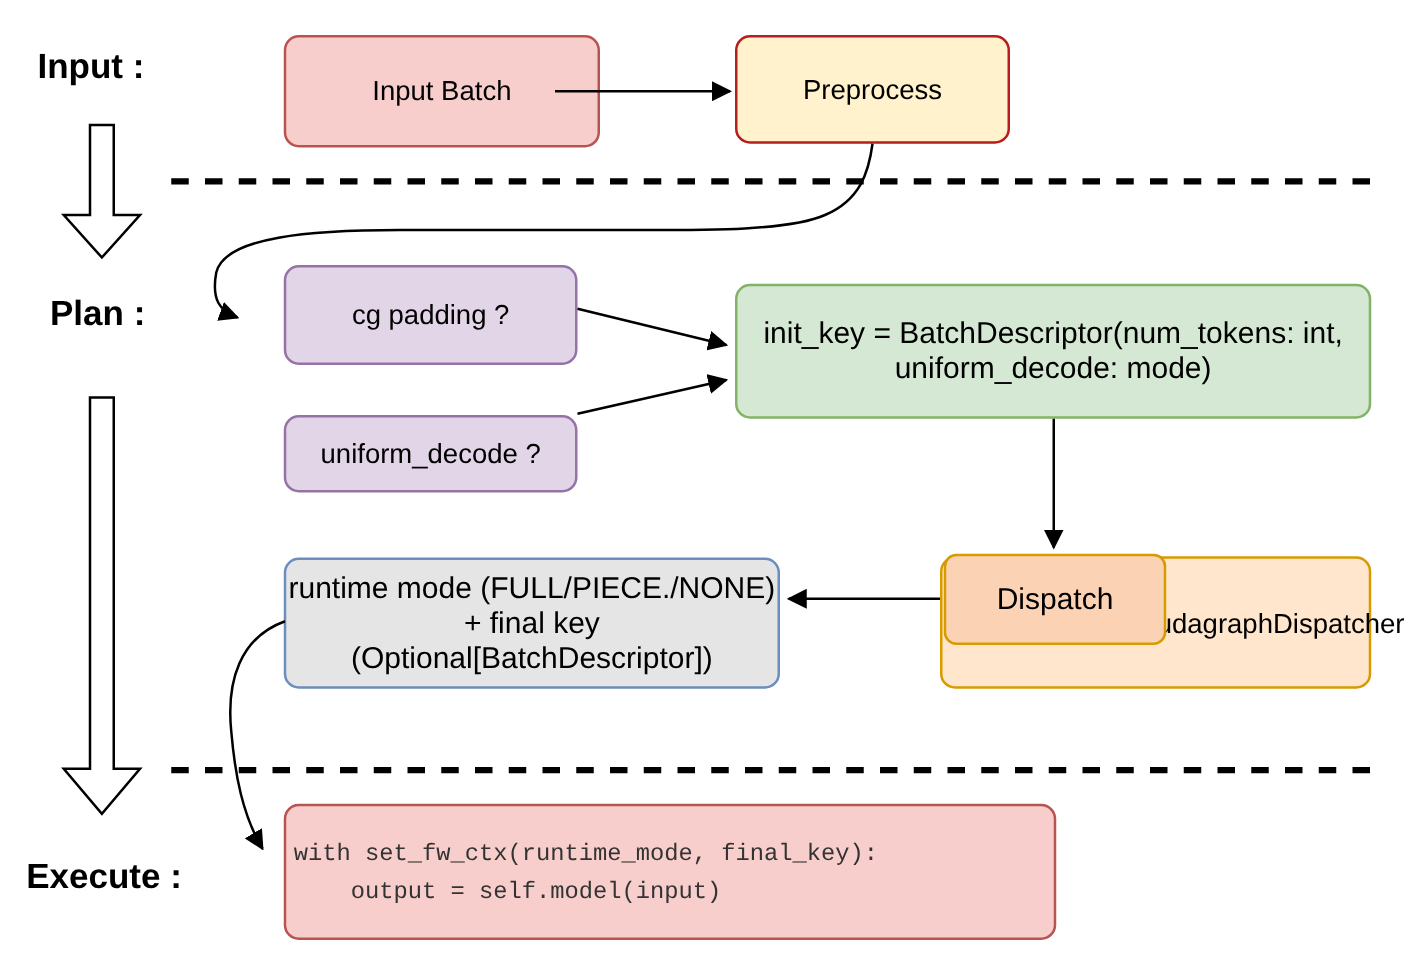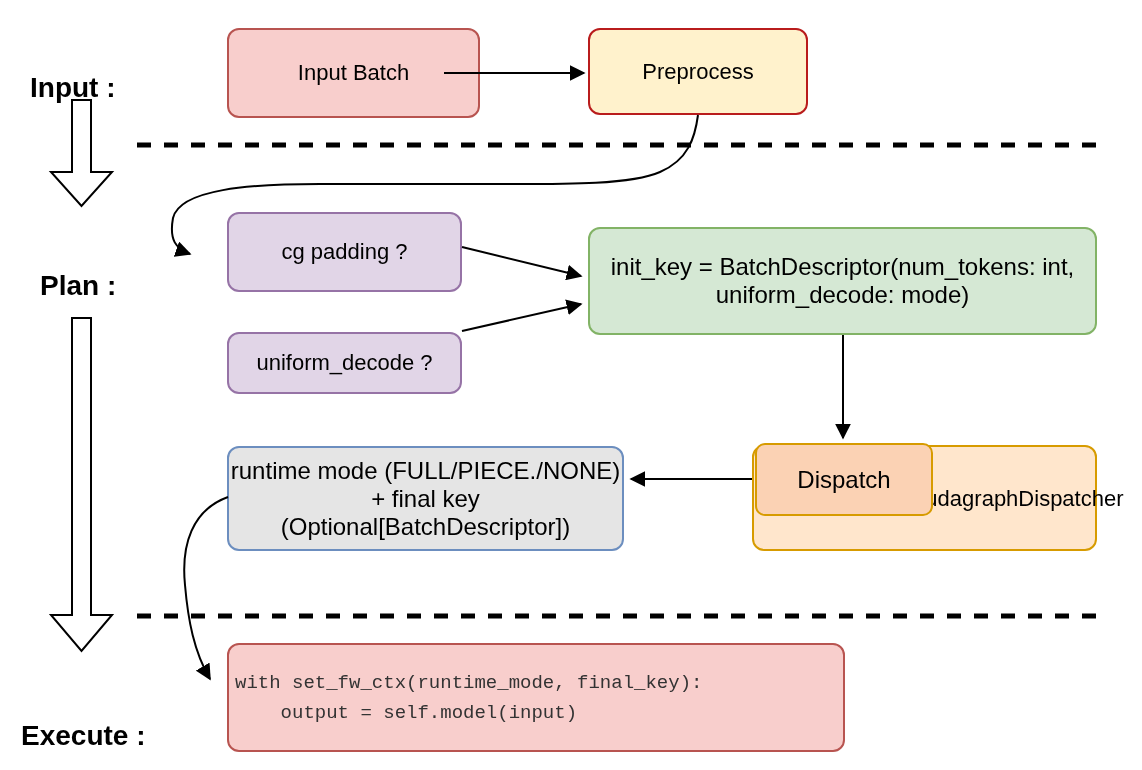--- a/index.html
+++ b/index.html
@@ -2,21 +2,21 @@
 <html><head>
 <meta charset="utf-8">
 <style>
   html,body{margin:0;padding:0;background:#ffffff;}
   #canvas{
     position:relative;width:1142px;height:770px;background:#ffffff;
     font-family:"Liberation Sans",sans-serif;color:#000;overflow:hidden;
   }
   .section-label{
     position:absolute;font-size:28px;font-weight:bold;color:#000;
-    white-space:nowrap;line-height:1.1;margin-top:35px;
+    white-space:nowrap;line-height:1.1;
   }
   .node{
     position:absolute;display:flex;align-items:center;justify-content:center;
     flex-direction:column;border-radius:12px;box-sizing:border-box;
     text-align:center;z-index:1;
   }
   .node .ln{display:block;}
   .red    {background:#f8cecc;border:2px solid #b85450;}
   .yellow {background:#fff2cc;border:2px solid #b91c1c;}
   .purple {background:#e1d5e7;border:2px solid #9673a6;}

